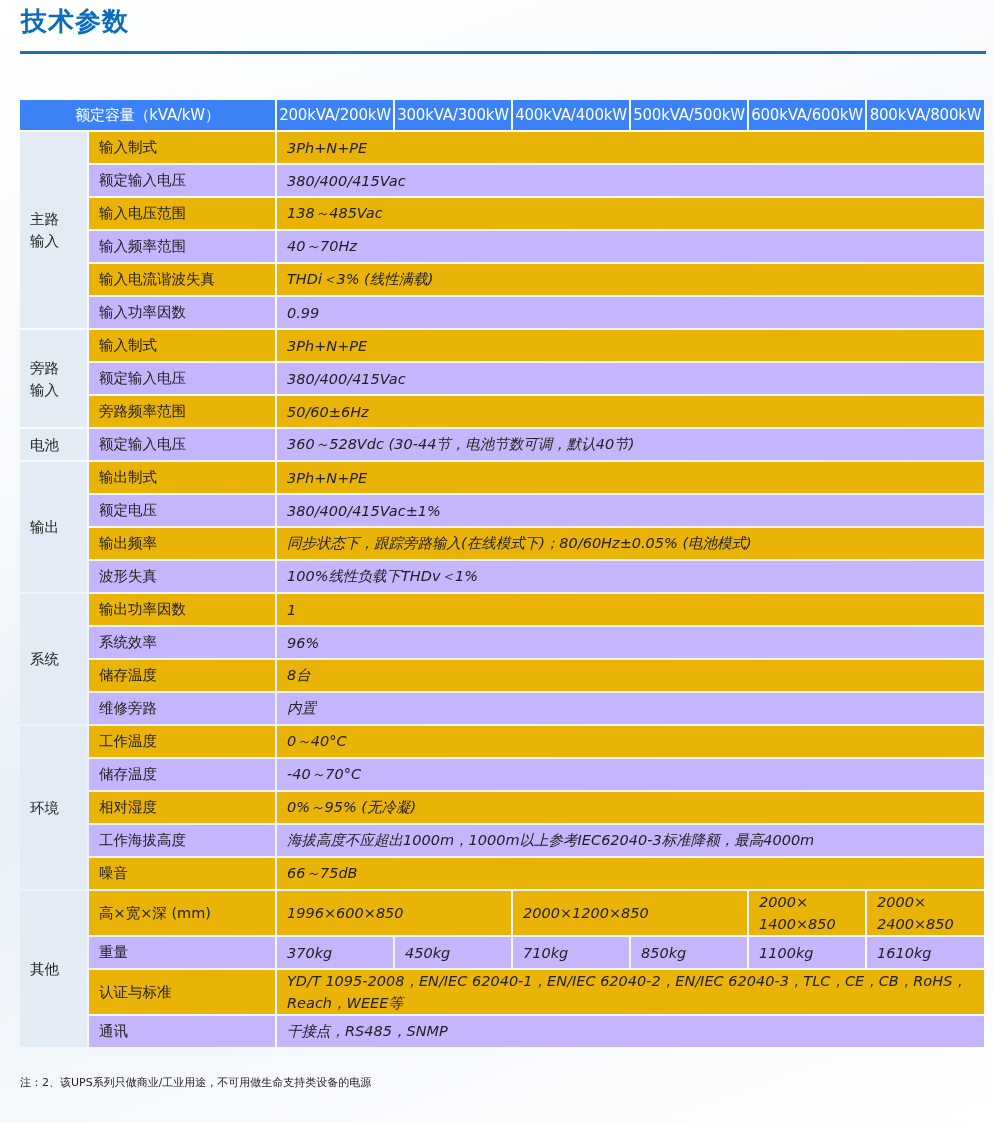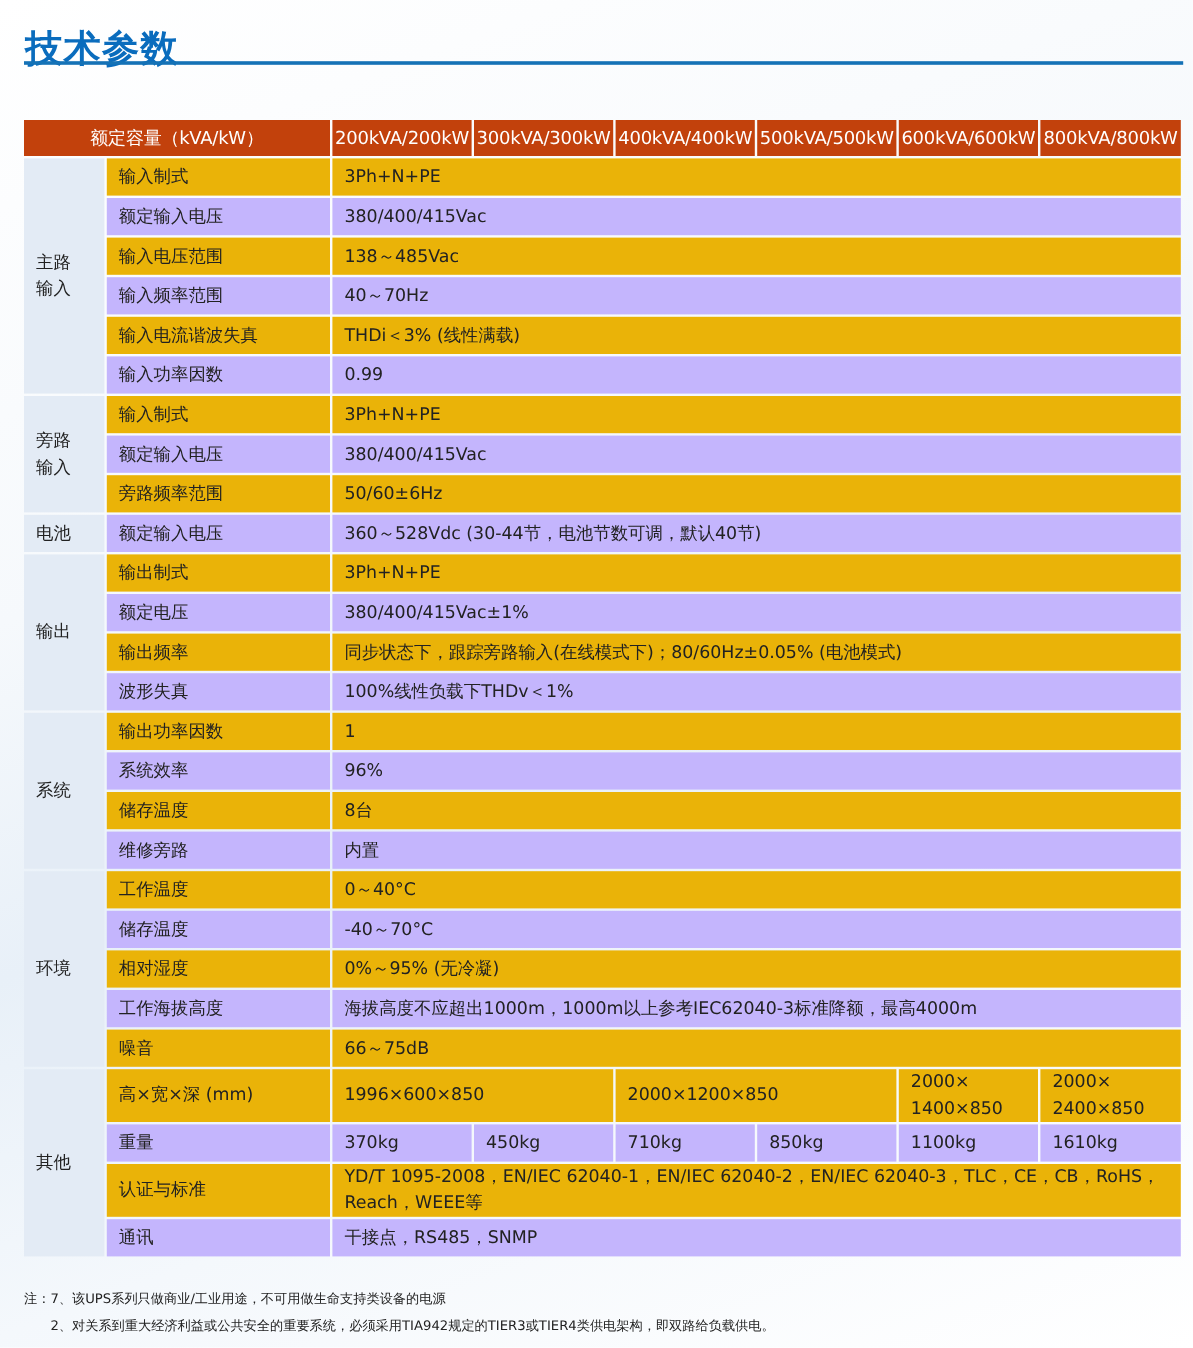--- a/index.html
+++ b/index.html
@@ -3,43 +3,43 @@
 <meta charset="utf-8">
 <style>
   html, body { margin:0; padding:0; }
   body {
     width:994px; height:1123px; position:relative; overflow:hidden;
     font-family: "DejaVu Sans", "Liberation Sans", sans-serif;
     background: linear-gradient(160deg, #ffffff 0%, #f6f9fc 35%, #e8f0f8 55%, #f4f8fc 75%, #ffffff 100%);
     color:#222;
   }
   .title {
-    position:absolute; left:21px; top:20px;
-    font-size:31px; font-weight:bold; color:#0a6cbd; letter-spacing:1px;
+    position:absolute; left:21px; top:4px;
+    font-size:26px; font-weight:bold; color:#0a6cbd; letter-spacing:1px;
   }
   .title-rule {
     position:absolute; left:20px; top:51px; width:966px; height:3px; background:#1572b6;
   }
   table.spec {
     position:absolute; left:20px; top:100px;
     width:966px; border-collapse:separate; border-spacing:2px;
     margin-left:-2px; margin-top:-2px;
     table-layout:fixed;
     font-size:14.5px;
   }
   table.spec th {
-    background:#c2410c; color:#fff; font-weight:normal; height:30px;
+    background:#3b82f6; color:#fff; font-weight:normal; height:30px;
     font-size:15px; padding:0 1px; white-space:nowrap; letter-spacing:-0.2px;
   }
   table.spec td { height:31px; padding:0 10px; vertical-align:middle; }
   td.group { background:#e3ebf5; text-align:left; padding-left:12px; line-height:22px; }
   tr.odd td.lbl, tr.odd td.val { background:#eab308; }
   tr.even td.lbl, tr.even td.val { background:#c4b5fd; }
   td.lbl { padding-left:10px; }
-  td.val { padding-left:10px; }
+  td.val { padding-left:10px;font-style:italic; }
   td.tall { height:50px; line-height:22px; }
   .notes {
     position:absolute; left:20px; top:1072px; font-size:11px; color:#222; line-height:22px;
   }
   .notes .n2 { padding-left:22px; }
 </style>
 </head>
 <body>
 
 <div class="title">技术参数</div>
@@ -199,15 +199,14 @@
       <td colspan="6" class="val tall">YD/T 1095-2008，EN/IEC 62040-1，EN/IEC 62040-2，EN/IEC 62040-3，TLC，CE，CB，RoHS，Reach，WEEE等</td>
     </tr>
     <tr class="even">
       <td class="lbl">通讯</td>
       <td colspan="6" class="val">干接点，RS485，SNMP</td>
     </tr>
   </tbody>
 </table>
 
 <div class="notes">
-  <div>注：7、该UPS系列只做商业/工业用途，不可用做生命支持类设备的电源</div>
-  <div class="n2">2、对关系到重大经济利益或公共安全的重要系统，必须采用TIA942规定的TIER3或TIER4类供电架构，即双路给负载供电。</div>
+  <div>注：2、该UPS系列只做商业/工业用途，不可用做生命支持类设备的电源</div>
 </div>
 
 </body></html>

